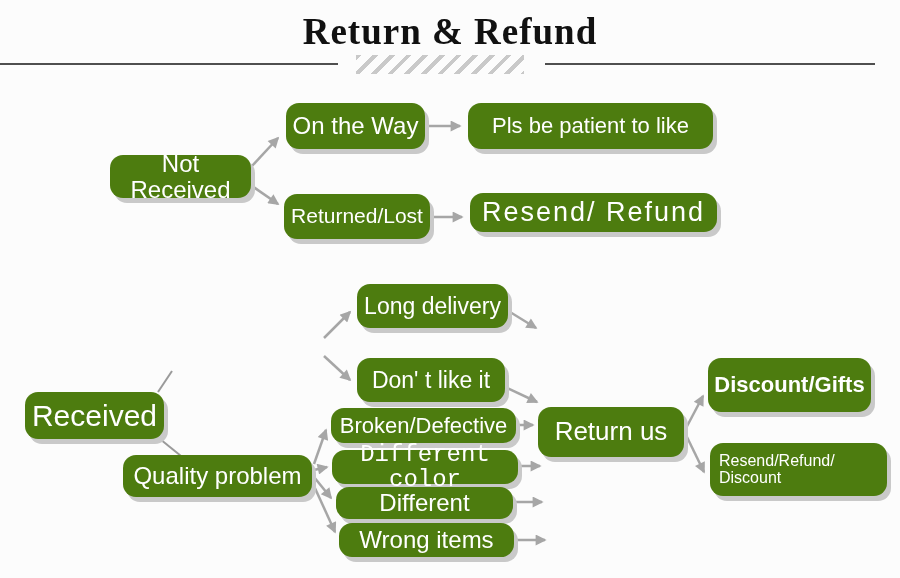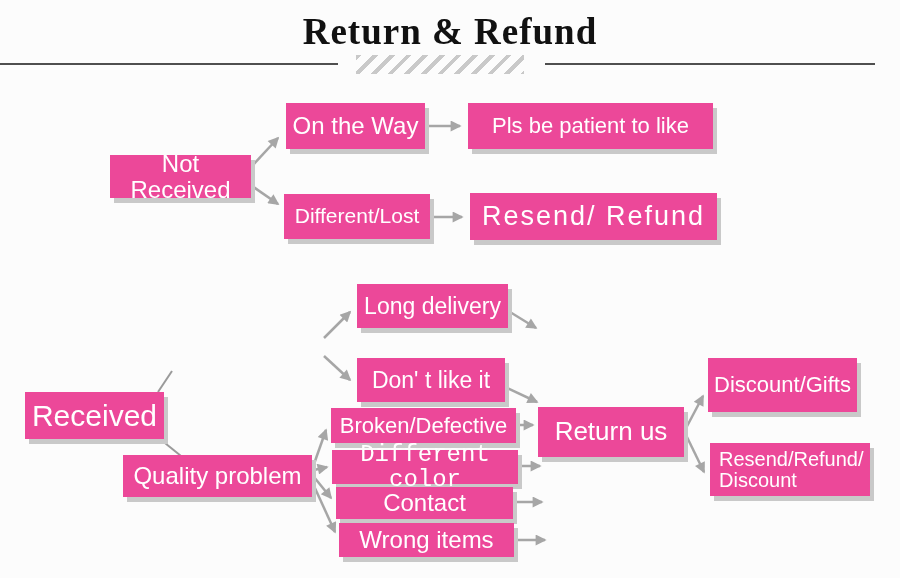--- a/index.html
+++ b/index.html
@@ -13,42 +13,42 @@
   .rule{position:absolute;top:63px;height:2px;background:#4f4f4f;}
   .rule-left{left:0;width:338px;}
   .rule-right{left:545px;width:330px;}
   .slashes{position:absolute;left:356px;top:55px;width:168px;height:19px;
            background:repeating-linear-gradient(135deg,#c9c9c9 0 4px,transparent 4px 11.8px);}
 
   
   svg.wires{position:absolute;left:0;top:0;pointer-events:none;}
 
   
-  .node{position:absolute;background:#ec4899;color:#fff;display:flex;
+  .node{position:absolute;background:#4d7c0f;color:#fff;display:flex;
         align-items:center;justify-content:center;text-align:center;
-        box-shadow:4px 5px 0 #c9c9c9;line-height:1.05;}
+        box-shadow:4px 5px 0 #c9c9c9;line-height:1.05;border-radius:13px;}
 
   .n-not-received   {left:110px;top:155px;width:141px;height:43px;font-size:24px;}
   .n-on-the-way     {left:286px;top:103px;width:139px;height:46px;font-size:24px;}
   .n-pls-wait       {left:468px;top:103px;width:245px;height:46px;font-size:22px;}
   .n-returned-lost  {left:284px;top:194px;width:146px;height:45px;font-size:21px;}
-  .n-resend-refund  {left:470px;top:193px;width:247px;height:47px;font-size:27px;letter-spacing:2px;}
+  .n-resend-refund  {left:470px;top:193px;width:247px;height:39px;font-size:27px;letter-spacing:2px;}
 
   .n-received       {left:25px; top:392px;width:139px;height:47px;font-size:30px;}
   .n-not-quality    {left:123px;top:322px;width:199px;height:50px;font-size:22px;}
   .n-long-delivery  {left:357px;top:284px;width:151px;height:44px;font-size:23px;}
   .n-dont-like      {left:357px;top:358px;width:148px;height:44px;font-size:23px;}
   .n-quality        {left:123px;top:455px;width:189px;height:42px;font-size:24px;}
   .n-broken         {left:331px;top:408px;width:185px;height:35px;font-size:22px;}
   .n-diff-color     {left:332px;top:450px;width:186px;height:34px;font-size:24px;font-family:Liberation Mono, monospace;}
   .n-shortage       {left:336px;top:487px;width:177px;height:32px;font-size:24px;}
   .n-wrong-items    {left:339px;top:523px;width:175px;height:34px;font-size:24px;}
   .n-contact        {left:538px;top:407px;width:146px;height:50px;font-size:26px;}
-  .n-discount-gifts {left:708px;top:358px;width:149px;height:54px;font-size:22px;}
-  .n-resend-disc    {left:710px;top:443px;width:160px;height:53px;font-size:20px;
+  .n-discount-gifts {left:708px;top:358px;width:163px;height:54px;font-size:22px;font-weight:bold;}
+  .n-resend-disc    {left:710px;top:443px;width:177px;height:53px;font-size:16px;
                      justify-content:flex-start;text-align:left;padding-left:9px;
                      box-sizing:border-box;white-space:pre-line;}
 </style>
 </head>
 <body>
 
 <div class="canvas">
 
   <div class="title">Return &amp; Refund</div>
   <div class="rule rule-left"></div>
@@ -85,29 +85,29 @@
     <line x1="516" y1="502" x2="542" y2="502" stroke="#a6a6a6" stroke-width="2.5" marker-end="url(#ah)"></line>
     <line x1="517" y1="540" x2="545" y2="540" stroke="#a6a6a6" stroke-width="2.5" marker-end="url(#ah)"></line>
 
     <line x1="685" y1="430" x2="703" y2="396" stroke="#a6a6a6" stroke-width="2.5" marker-end="url(#ah)"></line>
     <line x1="685" y1="433" x2="704" y2="472" stroke="#a6a6a6" stroke-width="2.5" marker-end="url(#ah)"></line>
   </svg>
 
   <div class="node n-not-received">Not Received</div>
   <div class="node n-on-the-way">On the Way</div>
   <div class="node n-pls-wait">Pls be patient to like</div>
-  <div class="node n-returned-lost">Different/Lost</div>
+  <div class="node n-returned-lost">Returned/Lost</div>
   <div class="node n-resend-refund">Resend/ Refund</div>
 
   <div class="node n-received">Received</div>
   <div class="node n-long-delivery">Long delivery</div>
   <div class="node n-dont-like">Don' t like it</div>
   <div class="node n-quality">Quality problem</div>
   <div class="node n-broken">Broken/Defective</div>
   <div class="node n-diff-color">Different color</div>
-  <div class="node n-shortage">Contact</div>
+  <div class="node n-shortage">Different</div>
   <div class="node n-wrong-items">Wrong items</div>
   <div class="node n-contact">Return us</div>
   <div class="node n-discount-gifts">Discount/Gifts</div>
   <div class="node n-resend-disc">Resend/Refund/
 Discount</div>
 
 </div>
 
 </body></html>

